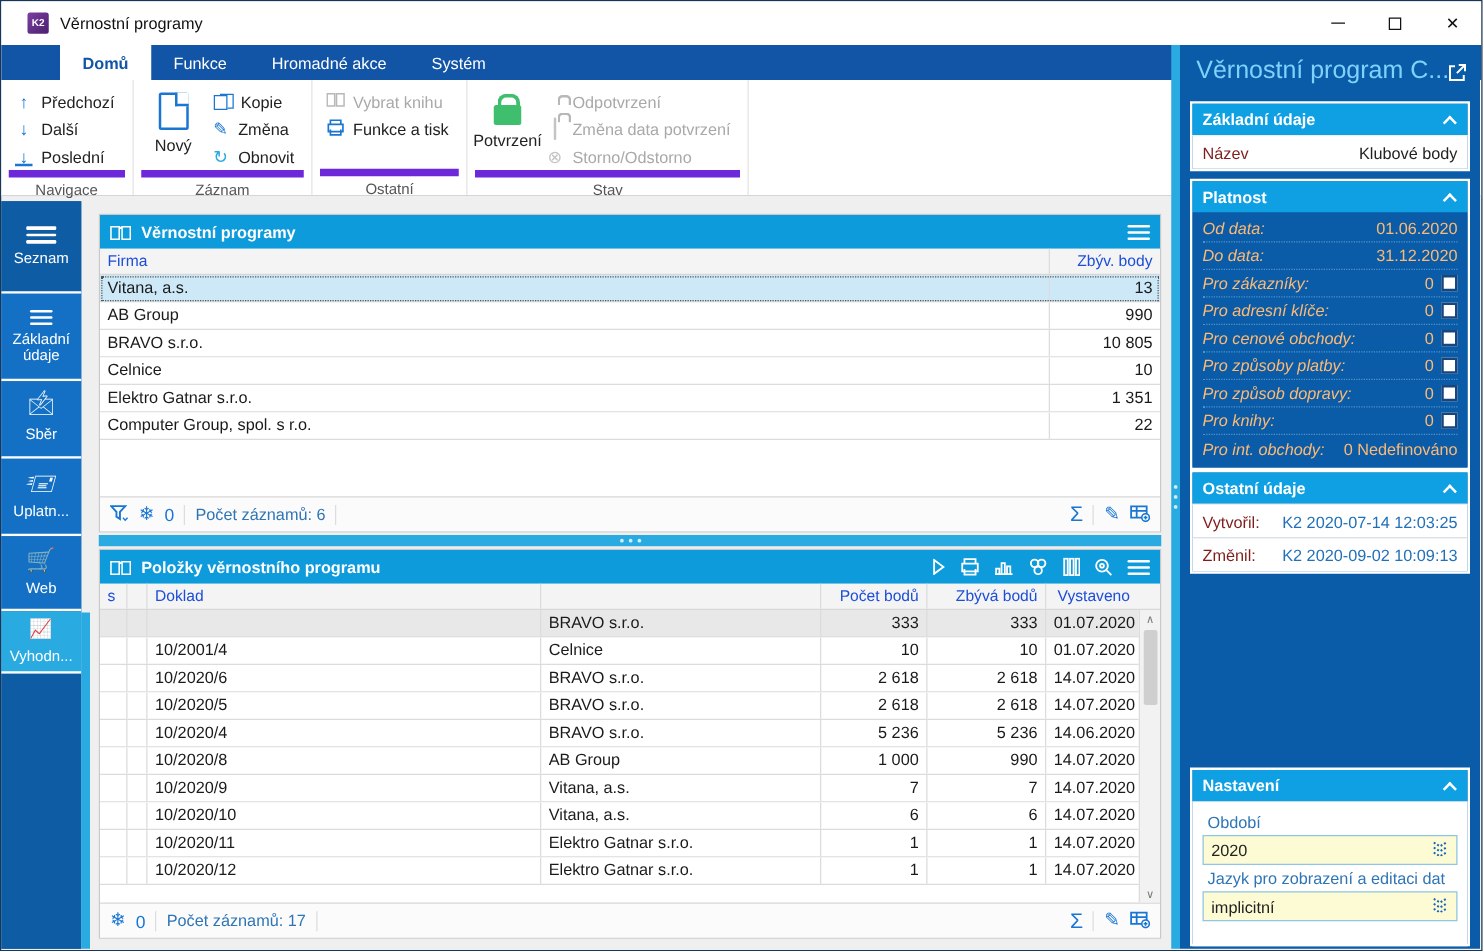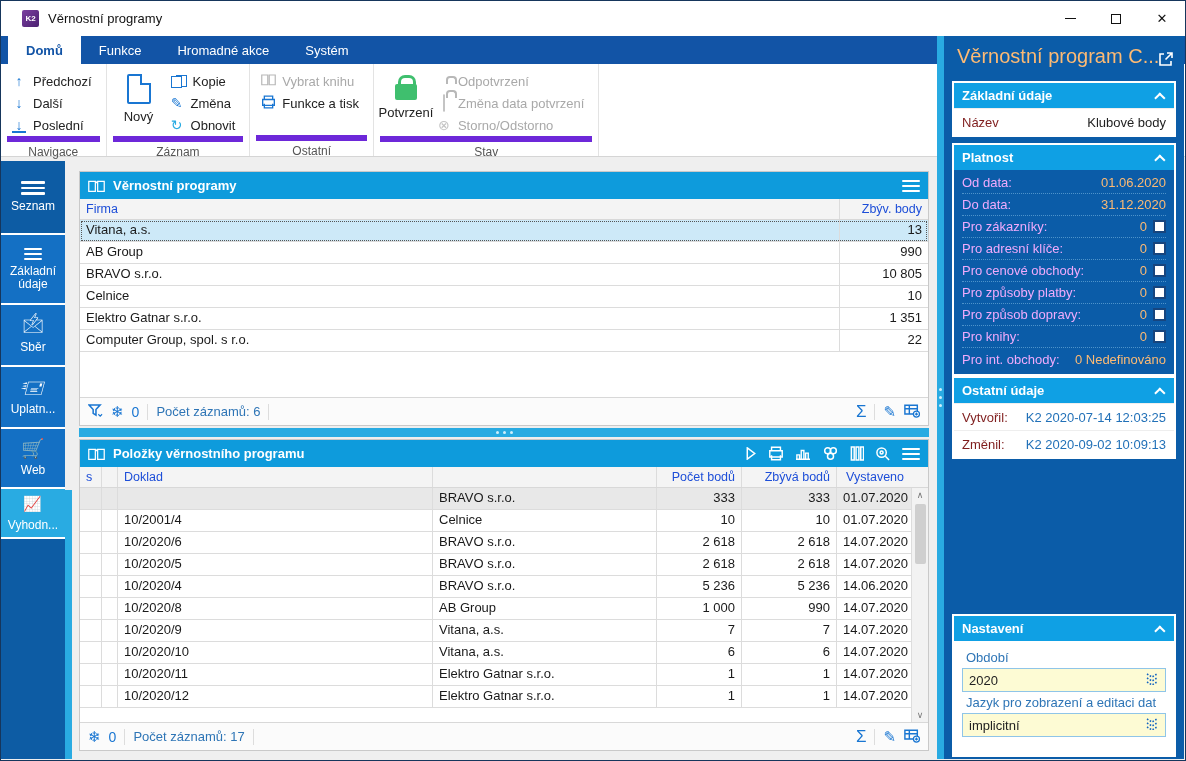--- a/index.html
+++ b/index.html
@@ -12,21 +12,21 @@
   .appicon { width:17px; height:17px; margin:0 9px 0 21px; background:linear-gradient(135deg,#7b3fa0,#4a2070); border-radius:2px; color:#fff; font-size:8px; font-weight:bold; display:flex; align-items:center; justify-content:center; }
   .apptitle { font-size:13px; color:#111; }
   .wincontrols { margin-left:auto; display:flex; height:100%; }
   .winbtn { width:46px; height:100%; display:flex; align-items:center; justify-content:center; color:#111; font-size:13px; cursor:pointer; }
   .minbar { width:11px; height:1px; background:#111; }
   .maxbox { width:10px; height:10px; border:1px solid #111; }
 
   
   .ribbontabs { position:absolute; top:35px; left:0; right:0; height:28px; background:#1254A6; display:flex; align-items:stretch; padding-left:7px; }
   .rtab { padding:0 18px; display:flex; align-items:center; color:#ffffff; font-size:13px; cursor:pointer; }
-  .rtab.active { background:#fff; color:#1254A6; font-weight:bold; }
+  .rtab.active { background:#fff; color:#1254A6; font-weight:bold;margin-left:40px; }
 
   
   .ribbonbody { position:absolute; top:63px; left:0; right:0; height:93px; background:#fff; border-bottom:1px solid #d5d5d5; display:flex; }
   .rgroup { position:relative; display:flex; flex-direction:column; border-right:1px solid #e3e3e3; padding:4px 6px 0 6px; }
   .rgroup-items { flex:1; display:flex; }
   .rgroup-label { height:21px; text-align:center; font-size:12px; color:#555; line-height:20px; border-top:6px solid #6d28d9; }
   .smallstack { display:flex; flex-direction:column; justify-content:flex-start; padding-top:2px; }
   .sbtn { display:flex; align-items:center; gap:6px; height:22px; padding:0 8px 0 4px; font-size:13px; color:#222; cursor:pointer; white-space:nowrap; }
   .sbtn .ic { width:16px; text-align:center; color:#1976D2; font-size:14px; }
   .sbtn.disabled { color:#a9a9a9; cursor:default; }
@@ -103,41 +103,41 @@
 
   
   .vscroll { position:absolute; right:0; top:0; bottom:0; width:17px; background:#F2F2F2; border-left:1px solid #ddd; display:flex; flex-direction:column; align-items:center; justify-content:space-between; color:#777; font-size:9px; padding:2px 0; }
   .vthumb { position:absolute; top:16px; left:3px; width:11px; height:60px; background:#cfcfcf; border-radius:2px; }
 
   
   .rstrip { position:absolute; top:35px; bottom:1px; left:936px; width:7px; background:#29ABE2; }
   .rstrip .grip { position:absolute; top:352px; left:2px; display:flex; flex-direction:column; gap:5px; }
   .rstrip .grip i { width:3px; height:3px; background:#cfeefb; border-radius:50%; display:block; }
   .rpanel { position:absolute; top:35px; bottom:1px; left:943px; right:1px; background:#0B5CA8; }
-  .rtitle { position:absolute; top:9px; left:13px; right:10px; color:#fdba74; font-size:20px; display:flex; align-items:center; }
+  .rtitle { position:absolute; top:9px; left:13px; right:10px; color:#7dd3fc; font-size:20px; display:flex; align-items:center; }
   .rtitle .txt { flex:1; white-space:nowrap; overflow:hidden; }
   .extlink { width:16px; height:16px; position:relative; cursor:pointer; flex:0 0 auto; }
 
   .rsec { position:absolute; left:8px; right:8px; border:2px solid #fff; }
   .rsechead { height:25px; background:#0FA0E4; color:#fff; font-weight:bold; font-size:13px; display:flex; align-items:center; padding:0 8px; cursor:pointer; }
   .rsechead .chv { margin-left:auto; width:8px; height:8px; border-left:2px solid #fff; border-top:2px solid #fff; transform:rotate(45deg) translateY(3px); }
   .sec-zakladni { top:45px; }
   .sec-platnost { top:107px; }
   .sec-ostatni { top:340px; }
   .sec-nastaveni { top:578px; height:143px; }
 
   .kvwhite { background:#fff; display:flex; align-items:center; font-size:13px; padding:0 8px; height:27px; border-top:1px solid #eee; }
   .kvwhite .k { color:#7f1d1d; }
   .kvwhite .v { margin-left:auto; color:#222; }
   .kvwhite .v.blue { color:#2271B8; }
 
   .pbody { background:#0B5CA8; padding:2px 8px 4px 8px; }
   .prow { display:flex; align-items:center; height:22px; font-size:13px; border-bottom:1px dotted rgba(160,215,245,.45); }
   .prow:last-child { border-bottom:none; }
-  .prow .k { color:#f0abfc; }
+  .prow .k { color:#fdba74;font-style:italic; }
   .prow .v { margin-left:auto; color:#fdba74; }
   .pcheck { width:13px; height:13px; background:#fff; border:2px solid #17457E; margin-left:6px; cursor:pointer; flex:0 0 auto; }
 
   .nbody { background:#fff; height:116px; padding:6px 8px; }
   .nlabel { color:#2E75B6; font-size:13px; margin:3px 0 3px 4px; }
   .nselect { height:24px; background:#FDFBD4; border:1px solid #8FC5E8; display:flex; align-items:center; padding:0 6px; font-size:13px; color:#222; cursor:pointer; }
   .nselect .dd { margin-left:auto; }
 
   svg.lineic { stroke:#fff; fill:none; stroke-width:1.6; }
   svg.blueic { stroke:#1976D2; fill:none; stroke-width:1.6; }

